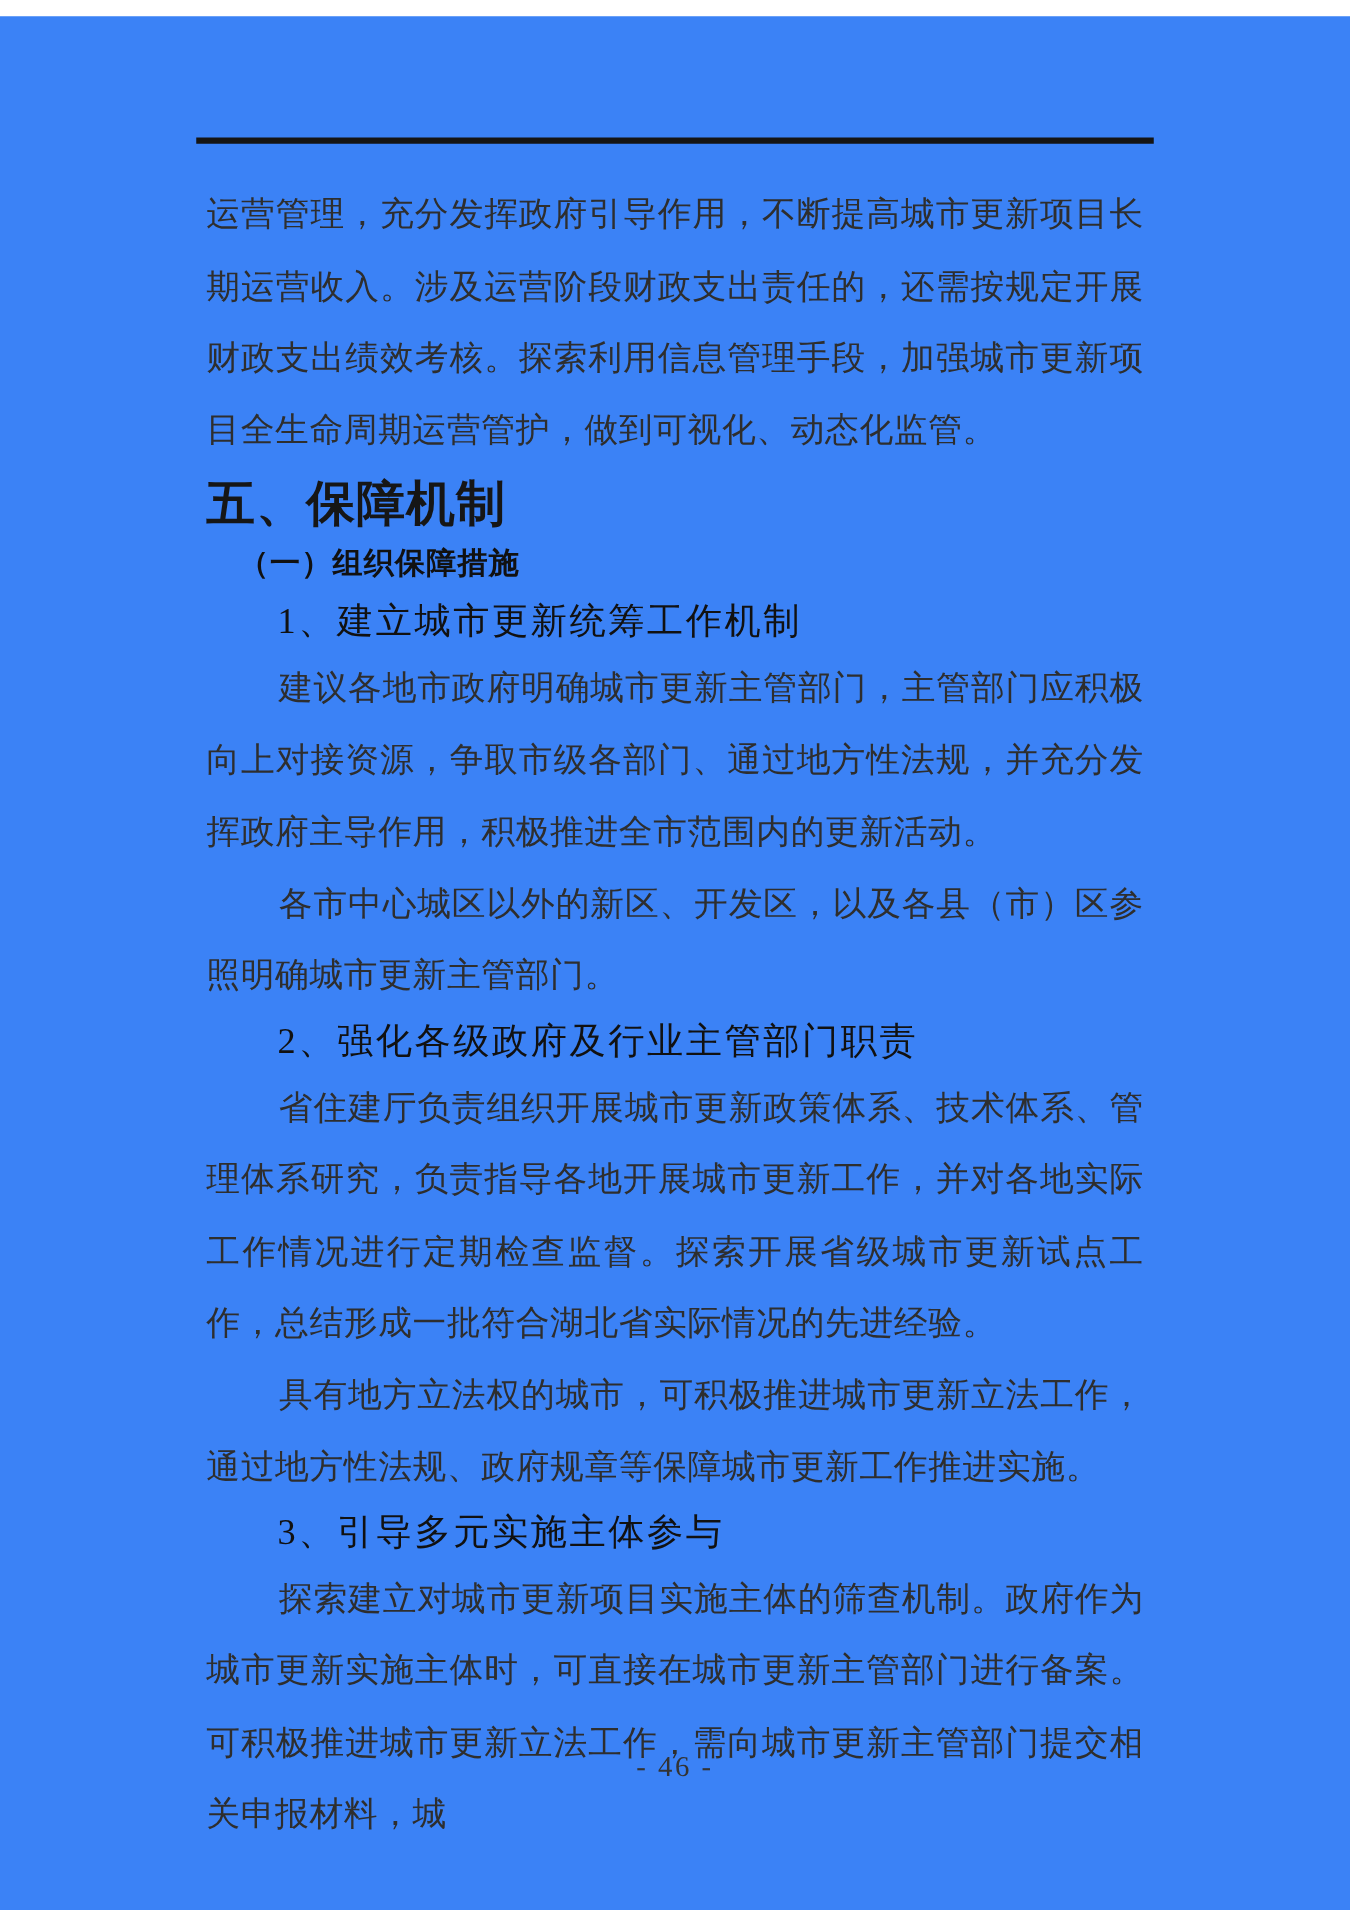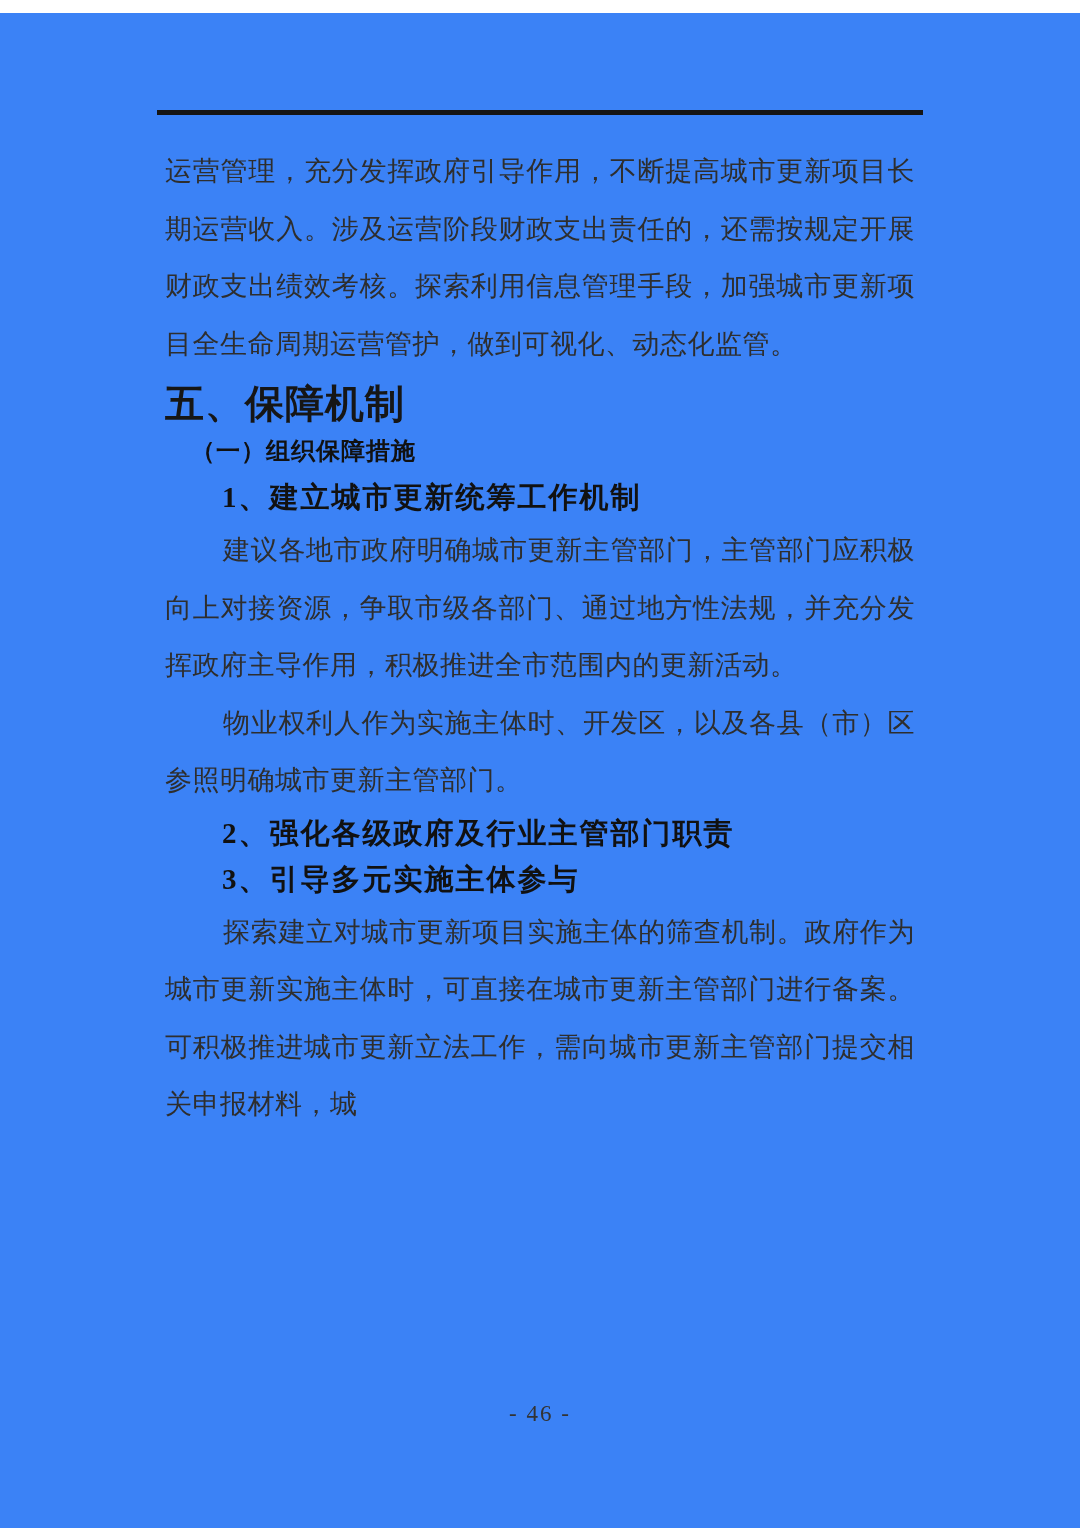--- a/index.html
+++ b/index.html
@@ -61,21 +61,21 @@
     font-family: "Liberation Serif", "DejaVu Serif", serif;
     font-weight: 700;
     font-size: 24px;
     line-height: 46px;
     color: #111111;
     letter-spacing: 1px;
   }
   .h3 {
     margin: 0 0 0 57px;
     font-family: "Liberation Serif", "DejaVu Serif", serif;
-    font-weight: 700;
+    font-weight: 400;
     font-size: 29px;
     line-height: 46px;
     color: #111111;
     letter-spacing: 2px;
   }
   .h3 + p.body-para,
   .h2 + p.body-para {
     margin-top: 2px;
   }
   .footer {
@@ -96,22 +96,24 @@
 <div class="page">
   <div class="content">
     <div class="top-rule"></div>
     <div class="spacer-after-rule"></div>
     <main id="blocks-container">
         <p class="body-para no-indent">运营管理，充分发挥政府引导作用，不断提高城市更新项目长期运营收入。涉及运营阶段财政支出责任的，还需按规定开展财政支出绩效考核。探索利用信息管理手段，加强城市更新项目全生命周期运营管护，做到可视化、动态化监管。</p>
         <h2 class="h1">五、保障机制</h2>
         <h3 class="h2">（一）组织保障措施</h3>
         <h4 class="h3">1、建立城市更新统筹工作机制</h4>
         <p class="body-para">建议各地市政府明确城市更新主管部门，主管部门应积极向上对接资源，争取市级各部门、通过地方性法规，并充分发挥政府主导作用，积极推进全市范围内的更新活动。</p>
-        <p class="body-para">物业权利人作为实施主体时、开发区，以及各县（市）区参照明确城市更新主管部门。</p>
+        <p class="body-para">各市中心城区以外的新区、开发区，以及各县（市）区参照明确城市更新主管部门。</p>
         <h4 class="h3">2、强化各级政府及行业主管部门职责</h4>
+        <p class="body-para">省住建厅负责组织开展城市更新政策体系、技术体系、管理体系研究，负责指导各地开展城市更新工作，并对各地实际工作情况进行定期检查监督。探索开展省级城市更新试点工作，总结形成一批符合湖北省实际情况的先进经验。</p>
+        <p class="body-para">具有地方立法权的城市，可积极推进城市更新立法工作，通过地方性法规、政府规章等保障城市更新工作推进实施。</p>
         <h4 class="h3">3、引导多元实施主体参与</h4>
         <p class="body-para">探索建立对城市更新项目实施主体的筛查机制。政府作为城市更新实施主体时，可直接在城市更新主管部门进行备案。可积极推进城市更新立法工作，需向城市更新主管部门提交相关申报材料，城</p>
       </main>
   </div>
   <footer class="footer">
     <span>- 46 -</span>
   </footer>
 </div>
 
 </body></html>

